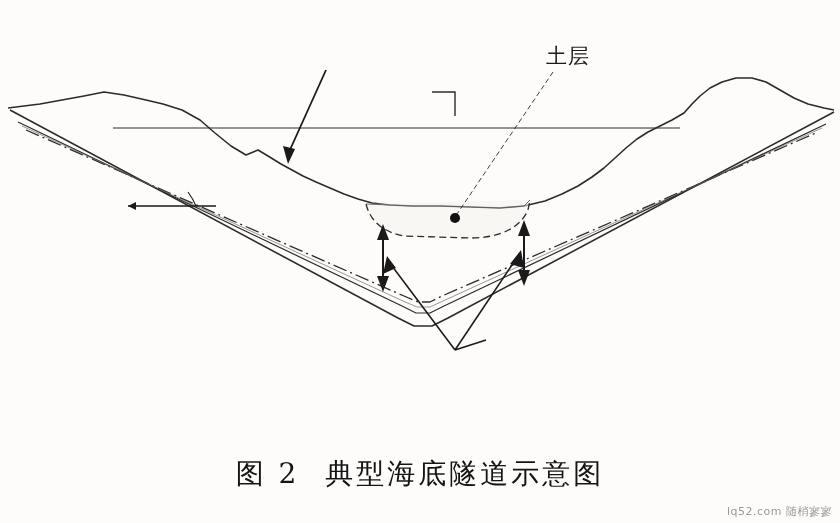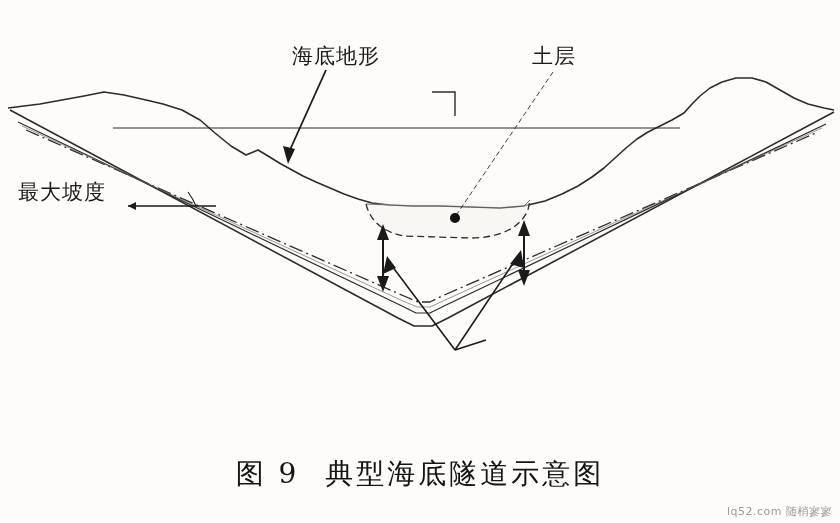--- a/index.html
+++ b/index.html
@@ -50,21 +50,21 @@
     position: absolute;
     right: 8px;
     bottom: 4px;
     font-size: 11px;
     color: #9a9a9a;
     letter-spacing: 0.5px;
     font-family: "DejaVu Sans", "Liberation Sans", sans-serif;
     margin-left: 20px;
   }
   #label-seabed   { left: 292px; top: 42px; }
-  #label-soil     { left: 532px; top: 42px; }
+  #label-soil     { left: 546px; top: 42px; }
   #label-maxslope { left: 18px;  top: 178px; }
   #label-mincover { left: 484px; top: 320px; }
 </style>
 </head>
 <body>
 
 <div id="page">
 
   <svg id="diagram-svg" viewBox="0 0 840 523">
 
@@ -109,26 +109,24 @@
     <polygon points="524,220 518,236 530,236" fill="#1a1a1a"></polygon>
     <polygon points="524,286 518,270 530,270" fill="#1a1a1a"></polygon>
 
     <line x1="455" y1="350" x2="389" y2="262" stroke="#1a1a1a" stroke-width="1.6"></line>
     <polygon points="387,256 383,274 396,268" fill="#1a1a1a"></polygon>
     <line x1="455" y1="350" x2="518" y2="256" stroke="#1a1a1a" stroke-width="1.6"></line>
     <polygon points="521,250 510,264 524,268" fill="#1a1a1a"></polygon>
     <line x1="455" y1="350" x2="486" y2="340" stroke="#1a1a1a" stroke-width="1.6"></line>
   </svg>
 
-  <div class="label label-annot" id="label-seabed">海底地形</div>
 
   <div class="label label-annot" id="label-soil">土层</div>
 
-  <div class="label label-annot" id="label-maxslope">最大坡度</div>
 
 
   <div id="caption">
-    <span class="cap-num">图 9</span><span>典型海底隧道示意图</span>
+    <span class="cap-num">图 2</span><span>典型海底隧道示意图</span>
   </div>
 
   <div id="watermark">lq52.com 随梢寥寥</div>
 
 </div>
 
 </body></html>

